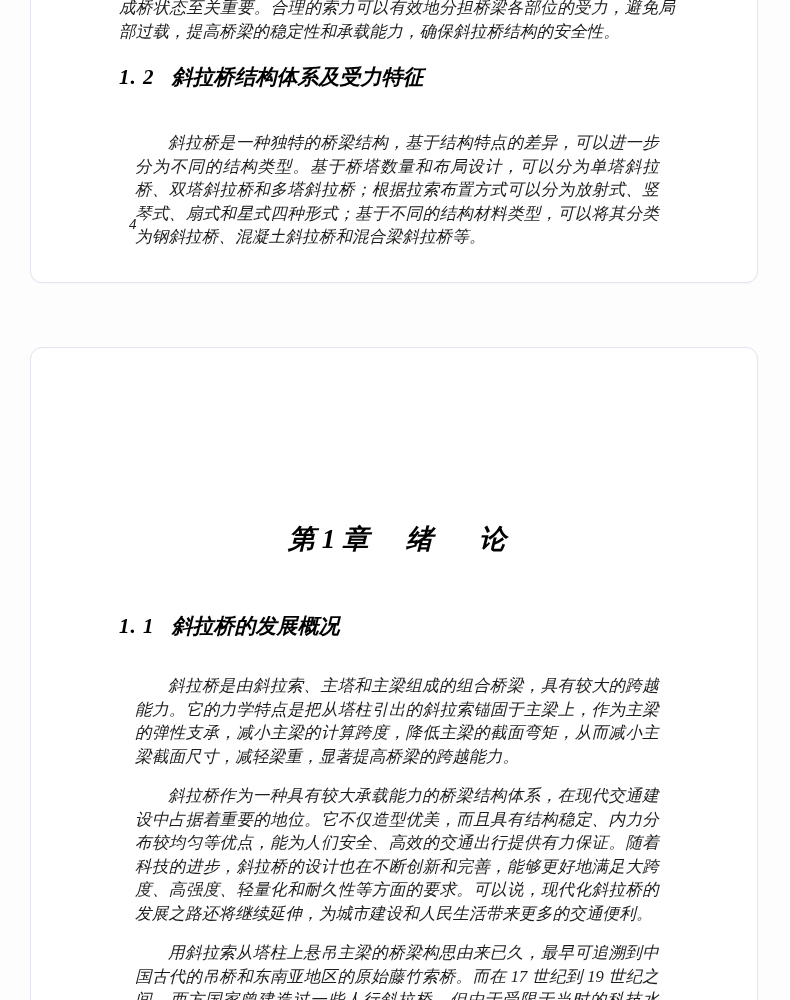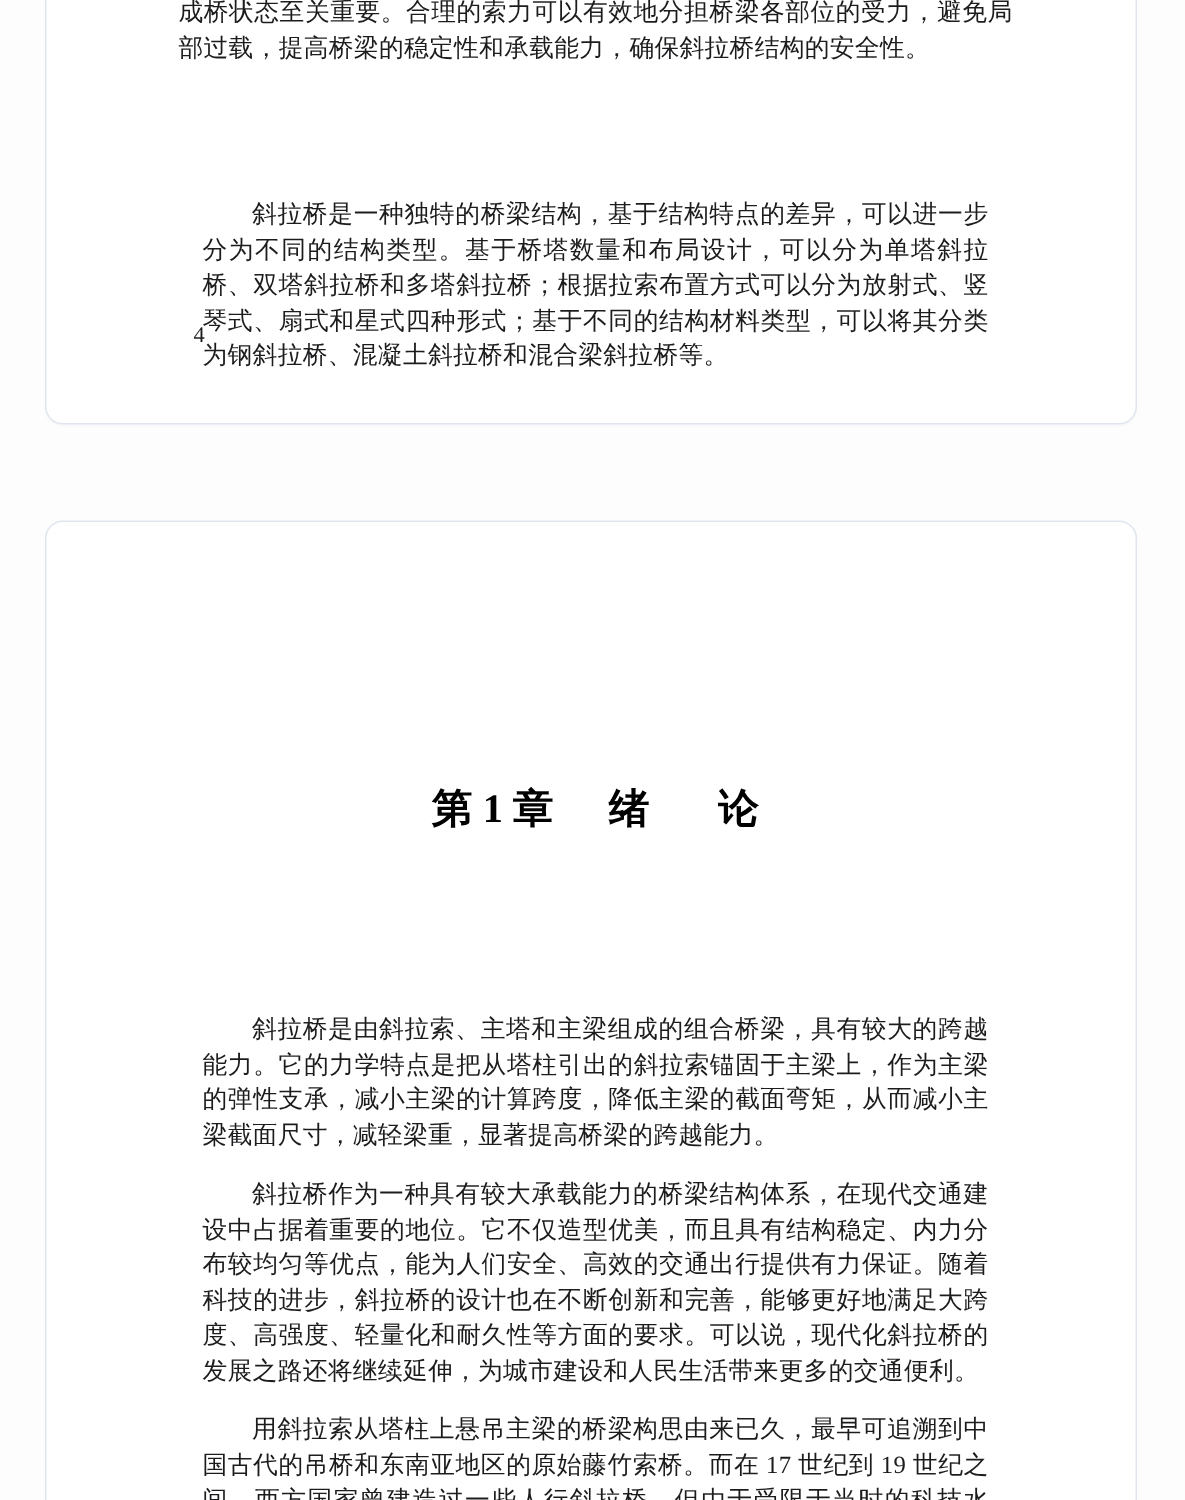--- a/index.html
+++ b/index.html
@@ -9,20 +9,21 @@
     height: 1000px;
     overflow: hidden;
     background: #fdfdfe;
     font-family: "Liberation Serif", "DejaVu Serif", serif;
   }
   #viewer {
     position: relative;
     width: 790px;
     height: 1000px;
     overflow: hidden;
+    font-style: italic;
   }
   .page {
     position: absolute;
     left: 30px;
     width: 728px;
     background: #ffffff;
     border: 1px solid #e0e5ef;
     border-radius: 12px;
     box-sizing: border-box;
     box-shadow: 0 1px 2px rgba(30, 40, 70, 0.03);
@@ -98,33 +99,39 @@
   #cp-body    { top: 310px; }
 </style>
 </head>
 <body>
 
 <div id="viewer">
 
   <div class="page" id="page-prev">
     <div class="textblock no-indent" id="pp-cont">成桥状态至关重要。合理的索力可以有效地分担桥梁各部位的受力，避免局部过载，提高桥梁的稳定性和承载能力，确保斜拉桥结构的安全性。</div>
 
+    <h2 class="section-heading" id="pp-heading">
+      <span class="sec-num">1. 2</span><span>斜拉桥结构体系及受力特征</span>
+    </h2>
 
     <div class="textblock" id="pp-para">
       <p>斜拉桥是一种独特的桥梁结构，基于结构特点的差异，可以进一步分为不同的结构类型。基于桥塔数量和布局设计，可以分为单塔斜拉桥、双塔斜拉桥和多塔斜拉桥；根据拉索布置方式可以分为放射式、竖琴式、扇式和星式四种形式；基于不同的结构材料类型，可以将其分类为钢斜拉桥、混凝土斜拉桥和混合梁斜拉桥等。</p>
     </div>
 
     <div class="page-number">4</div>
   </div>
 
   <div class="page" id="page-curr">
     <h1 class="chapter-title" id="cp-chapter">
       <span class="chap-num">第 1 章</span><span class="chap-w1">绪</span><span>论</span>
     </h1>
 
+    <h2 class="section-heading" id="cp-heading">
+      <span class="sec-num">1. 1</span><span>斜拉桥的发展概况</span>
+    </h2>
 
     <div class="textblock" id="cp-body">
       <p>斜拉桥是由斜拉索、主塔和主梁组成的组合桥梁，具有较大的跨越能力。它的力学特点是把从塔柱引出的斜拉索锚固于主梁上，作为主梁的弹性支承，减小主梁的计算跨度，降低主梁的截面弯矩，从而减小主梁截面尺寸，减轻梁重，显著提高桥梁的跨越能力。</p>
       <p>斜拉桥作为一种具有较大承载能力的桥梁结构体系，在现代交通建设中占据着重要的地位。它不仅造型优美，而且具有结构稳定、内力分布较均匀等优点，能为人们安全、高效的交通出行提供有力保证。随着科技的进步，斜拉桥的设计也在不断创新和完善，能够更好地满足大跨度、高强度、轻量化和耐久性等方面的要求。可以说，现代化斜拉桥的发展之路还将继续延伸，为城市建设和人民生活带来更多的交通便利。</p>
       <p>用斜拉索从塔柱上悬吊主梁的桥梁构思由来已久，最早可追溯到中国古代的吊桥和东南亚地区的原始藤竹索桥。而在 17 世纪到 19 世纪之间，西方国家曾建造过一些人行斜拉桥，但由于受限于当时的科技水平，材料强度满足不了要求，对复杂的超静定结构缺乏计算手段，毁桥事件时有发生，所以早期的斜拉桥未能得到快速发展。例如 1617 年，意大利工程师 Verantius 设计了一座具有里程碑意义的桥梁，该桥成为欧洲最早被记录的斜拉桥之一。这座桥的主承结构是由几根斜铁链组成的，而其桥面则是由木头构</p>
     </div>
   </div>
 
 </div>
 

